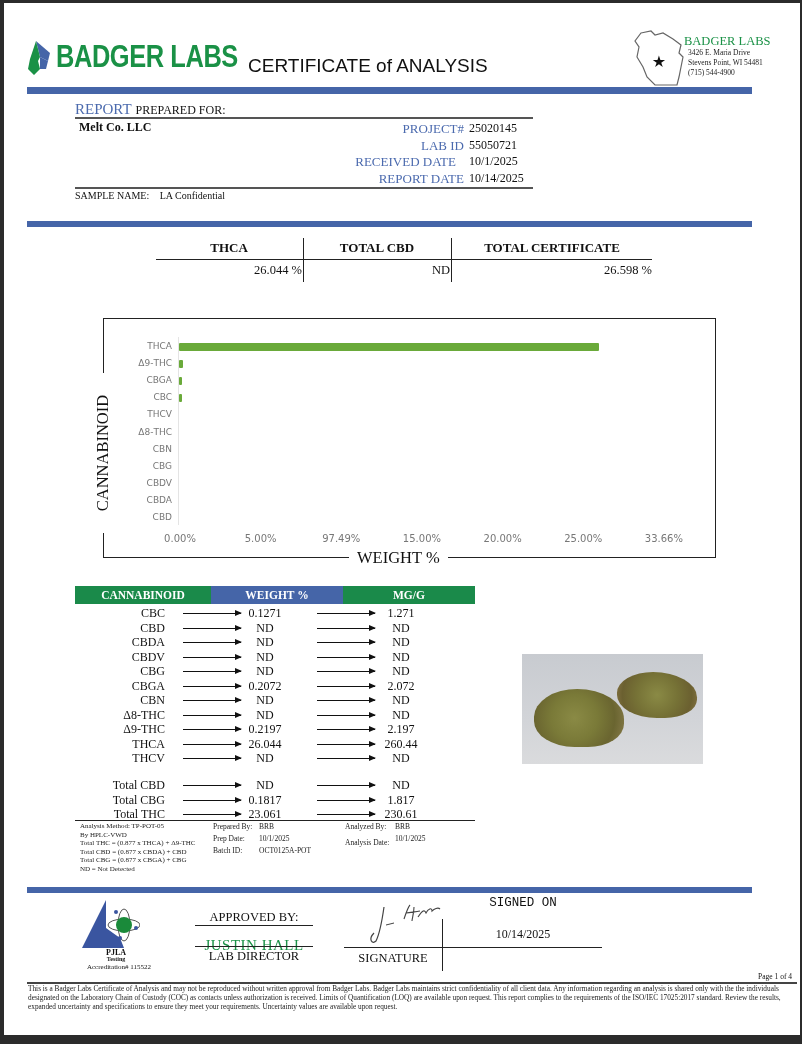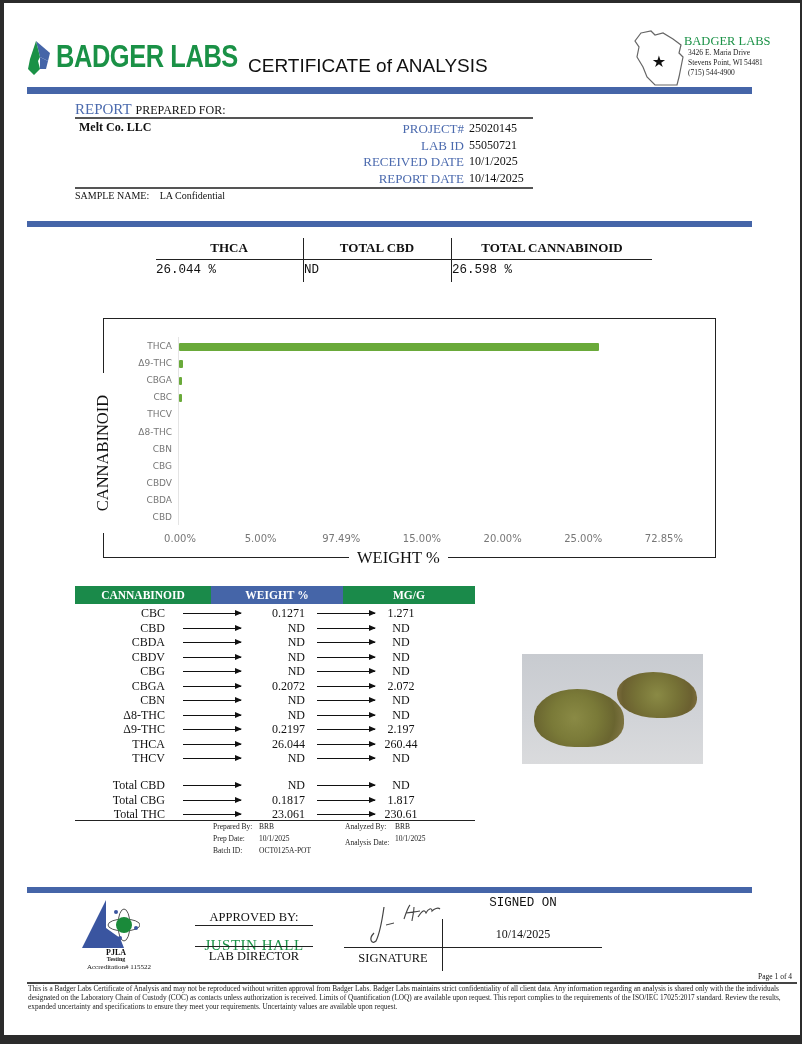--- a/index.html
+++ b/index.html
@@ -8,29 +8,29 @@
   .abs{position:absolute;}
   .blue-bar{position:absolute;background:#4565a8;}
   .logo-text{font-family:"Liberation Sans",sans-serif;font-weight:bold;color:#1a9146;font-size:31px;letter-spacing:-0.5px;transform:scaleX(0.82);transform-origin:left top;}
   .coa-title{font-family:"Liberation Sans",sans-serif;font-size:19px;color:#111;}
   .addr-name{font-family:"Liberation Serif",serif;color:#1a9146;font-size:12.5px;}
   .addr-line{font-size:7.5px;line-height:10px;color:#222;}
   .rpt-label{color:#4b6aae;font-size:13px;text-align:right;}
   .rpt-val{font-size:12px;color:#111;}
   .hr{position:absolute;background:#555;height:2px;}
   .sum-h{font-weight:bold;font-size:13px;text-align:center;}
-  .sum-v{font-size:12.5px;text-align:left;font-family:Liberation Mono, monospace;}
+  .sum-v{font-size:12.5px;text-align:right;}
   .chart-frame{position:absolute;border:1px solid #222;}
   .tick{position:absolute;font-family:"DejaVu Sans",sans-serif;font-size:10px;color:#777;}
   .ylab{position:absolute;font-family:"DejaVu Sans",sans-serif;font-size:9px;color:#777;text-align:right;width:60px;}
   .bar{position:absolute;background:#6aaa3a;height:8px;border-radius:1px;}
   .th{position:absolute;top:0;height:18px;line-height:18px;color:#fff;font-weight:bold;font-size:11.5px;text-align:center;}
   .trow{position:absolute;left:0;width:400px;height:14px;font-size:12px;line-height:14px;}
   .trow .c1{position:absolute;left:0;width:90px;text-align:right;}
-  .trow .c2{position:absolute;left:150px;width:80px;text-align:right;}
+  .trow .c2{position:absolute;left:150px;width:80px;text-align:center;}
   .trow .c3{position:absolute;left:286px;width:80px;text-align:center;}
   .arrow{position:absolute;height:1px;background:#111;}
   .arrow::after{content:"";position:absolute;right:-1px;top:-3px;border-left:7px solid #111;border-top:3.5px solid transparent;border-bottom:3.5px solid transparent;}
   .small{font-size:7px;line-height:8.5px;color:#222;}
   .meta{font-size:7.5px;line-height:12px;color:#222;}
   .sig-label{font-size:12.5px;text-align:center;}
   .disclaimer{font-size:7.3px;line-height:9px;color:#222;}
 </style>
 </head>
 <body>
@@ -62,37 +62,37 @@
     <span style="color:#4b6aae;font-size:15px;">REPORT</span>
     <span style="font-size:12px;">PREPARED FOR:</span>
   </div>
   <div class="hr" style="left:71px;top:114px;width:458px;"></div>
   <div class="abs" style="left:75px;top:117px;font-weight:bold;font-size:12px;">Melt Co. LLC</div>
 
   <div class="abs rpt-label" style="left:300px;top:118px;width:160px;">PROJECT#</div>
   <div class="abs rpt-val" style="left:465px;top:118px;">25020145</div>
   <div class="abs rpt-label" style="left:300px;top:135px;width:160px;">LAB ID</div>
   <div class="abs rpt-val" style="left:465px;top:135px;">55050721</div>
-  <div class="abs rpt-label" style="left:300px;top:151px;width:160px;">RECEIVED DATE</div>
+  <div class="abs rpt-label" style="left:292px;top:151px;width:160px;">RECEIVED DATE</div>
   <div class="abs rpt-val" style="left:465px;top:151px;">10/1/2025</div>
   <div class="abs rpt-label" style="left:300px;top:168px;width:160px;">REPORT DATE</div>
   <div class="abs rpt-val" style="left:465px;top:168px;">10/14/2025</div>
 
   <div class="hr" style="left:71px;top:184px;width:458px;"></div>
   <div class="abs" style="left:71px;top:187px;font-size:10px;white-space:nowrap;">
     <span>SAMPLE NAME:</span>
     <span style="margin-left:8px;">LA Confidential</span>
   </div>
 
   <div class="blue-bar" style="left:23px;top:218px;width:725px;height:6px;"></div>
 
   <div class="abs" style="left:152px;top:233px;width:496px;height:46px;">
     <div class="abs sum-h" style="left:0;top:4px;width:146px;">THCA</div>
     <div class="abs sum-h" style="left:148px;top:4px;width:146px;">TOTAL CBD</div>
-    <div class="abs sum-h" style="left:296px;top:4px;width:200px;">TOTAL CANNABINOID</div>
+    <div class="abs sum-h" style="left:296px;top:4px;width:200px;">TOTAL CERTIFICATE</div>
     <div class="abs" style="left:0;top:23px;width:496px;height:1px;background:#222;"></div>
     <div class="abs sum-v" style="left:0;top:27px;width:146px;">26.044 %</div>
     <div class="abs sum-v" style="left:148px;top:27px;width:146px;">ND</div>
     <div class="abs sum-v" style="left:296px;top:27px;width:200px;">26.598 %</div>
     <div class="abs" style="left:147px;top:2px;width:1px;height:44px;background:#222;"></div>
     <div class="abs" style="left:295px;top:2px;width:1px;height:44px;background:#222;"></div>
   </div>
 
   <div class="chart-frame" style="left:99px;top:315px;width:611px;height:238px;"></div>
   <div class="abs" style="left:345px;top:545px;padding:0 8px;background:#fff;font-size:16.5px;">WEIGHT %</div>
@@ -116,21 +116,21 @@
       <div class="ylab" style="left: 108px; top: 491.9px;">CBDA</div>
       <div class="ylab" style="left: 108px; top: 509px;">CBD</div>
     </div>
   <div id="chart-ticks">
       <div class="tick" style="left: 156px; top: 530px; width: 40px; text-align: center;">0.00%</div>
       <div class="tick" style="left: 236.65px; top: 530px; width: 40px; text-align: center;">5.00%</div>
       <div class="tick" style="left: 317.3px; top: 530px; width: 40px; text-align: center;">97.49%</div>
       <div class="tick" style="left: 397.95px; top: 530px; width: 40px; text-align: center;">15.00%</div>
       <div class="tick" style="left: 478.6px; top: 530px; width: 40px; text-align: center;">20.00%</div>
       <div class="tick" style="left: 559.25px; top: 530px; width: 40px; text-align: center;">25.00%</div>
-      <div class="tick" style="left: 639.9px; top: 530px; width: 40px; text-align: center;">72.85%</div>
+      <div class="tick" style="left: 639.9px; top: 530px; width: 40px; text-align: center;">33.66%</div>
     </div>
 
   <div class="abs" style="left:71px;top:583px;width:400px;height:235px;">
     <div class="th" style="left:0;width:136px;background:#1a8a4a;">CANNABINOID</div>
     <div class="th" style="left:136px;width:132px;background:#4565a8;">WEIGHT %</div>
     <div class="th" style="left:268px;width:132px;background:#1a8a4a;">MG/G</div>
     <div id="results-rows">
         <div class="trow" style="top: 20px;">
           <span class="c1">CBC</span>
           <span class="arrow" style="left:108px;top:7px;width:58px;"></span>
@@ -226,20 +226,28 @@
           <span class="c1">Total THC</span>
           <span class="arrow" style="left:108px;top:7px;width:58px;"></span>
           <span class="c2">23.061</span>
           <span class="arrow" style="left:242px;top:7px;width:58px;"></span>
           <span class="c3">230.61</span>
         </div>
       </div>
     <div class="abs" style="left:0;top:234px;width:400px;height:1px;background:#222;"></div>
   </div>
 
+  <div class="abs small" style="left:76px;top:819px;width:130px;">
+    <div>Analysis Method: TP-POT-05</div>
+    <div>By HPLC-VWD</div>
+    <div>Total THC = (0.877 x  THCA) + Δ9-THC</div>
+    <div>Total CBD = (0.877 x  CBDA) + CBD</div>
+    <div>Total CBG = (0.877 x  CBGA) + CBG</div>
+    <div>ND = Not Detected</div>
+  </div>
   <div class="abs meta" style="left:209px;top:818px;width:300px;height:40px;">
     <span class="abs" style="left:0;top:0;">Prepared By:</span>
     <span class="abs" style="left:46px;top:0;">BRB</span>
     <span class="abs" style="left:0;top:12px;">Prep Date:</span>
     <span class="abs" style="left:46px;top:12px;">10/1/2025</span>
     <span class="abs" style="left:0;top:24px;">Batch ID:</span>
     <span class="abs" style="left:46px;top:24px;">OCT0125A-POT</span>
     <span class="abs" style="left:132px;top:0;">Analyzed By:</span>
     <span class="abs" style="left:182px;top:0;">BRB</span>
     <span class="abs" style="left:132px;top:16px;">Analysis Date:</span>

